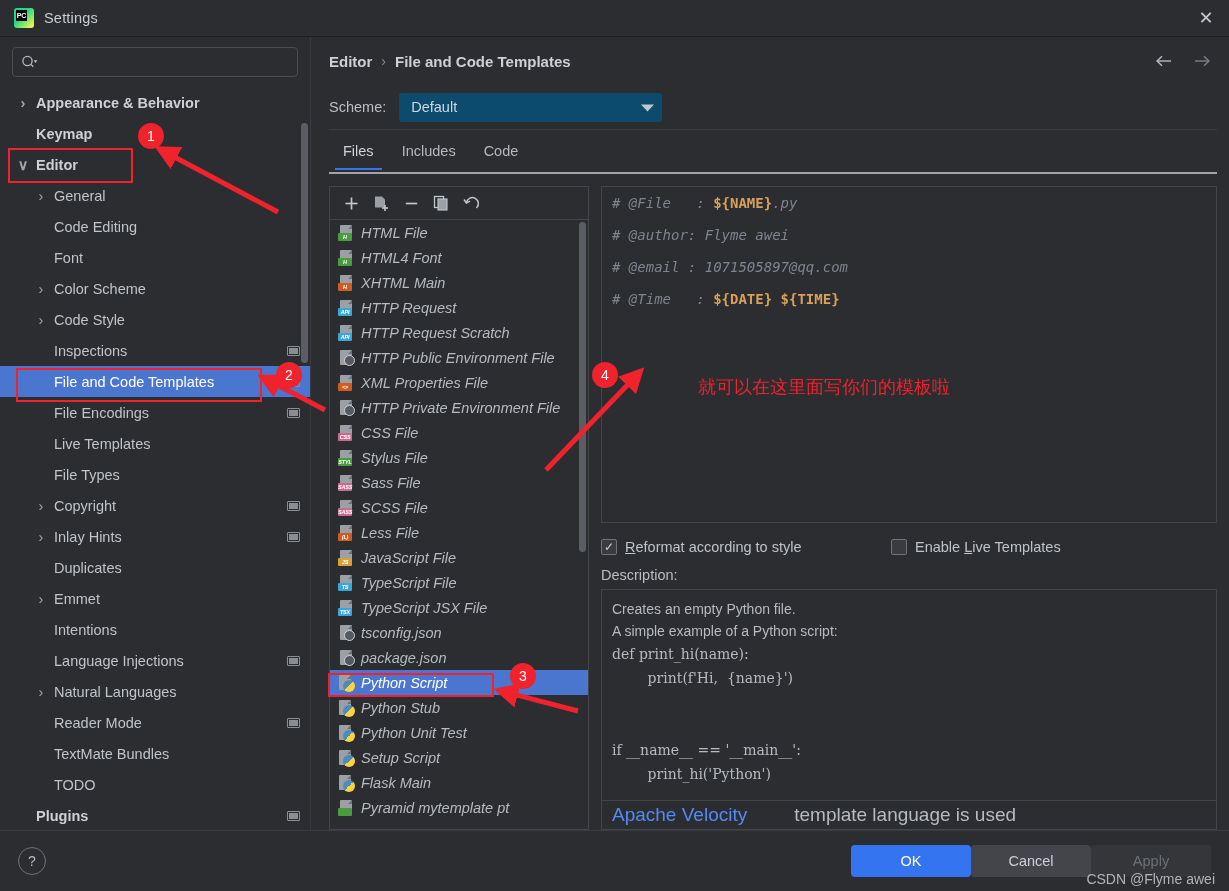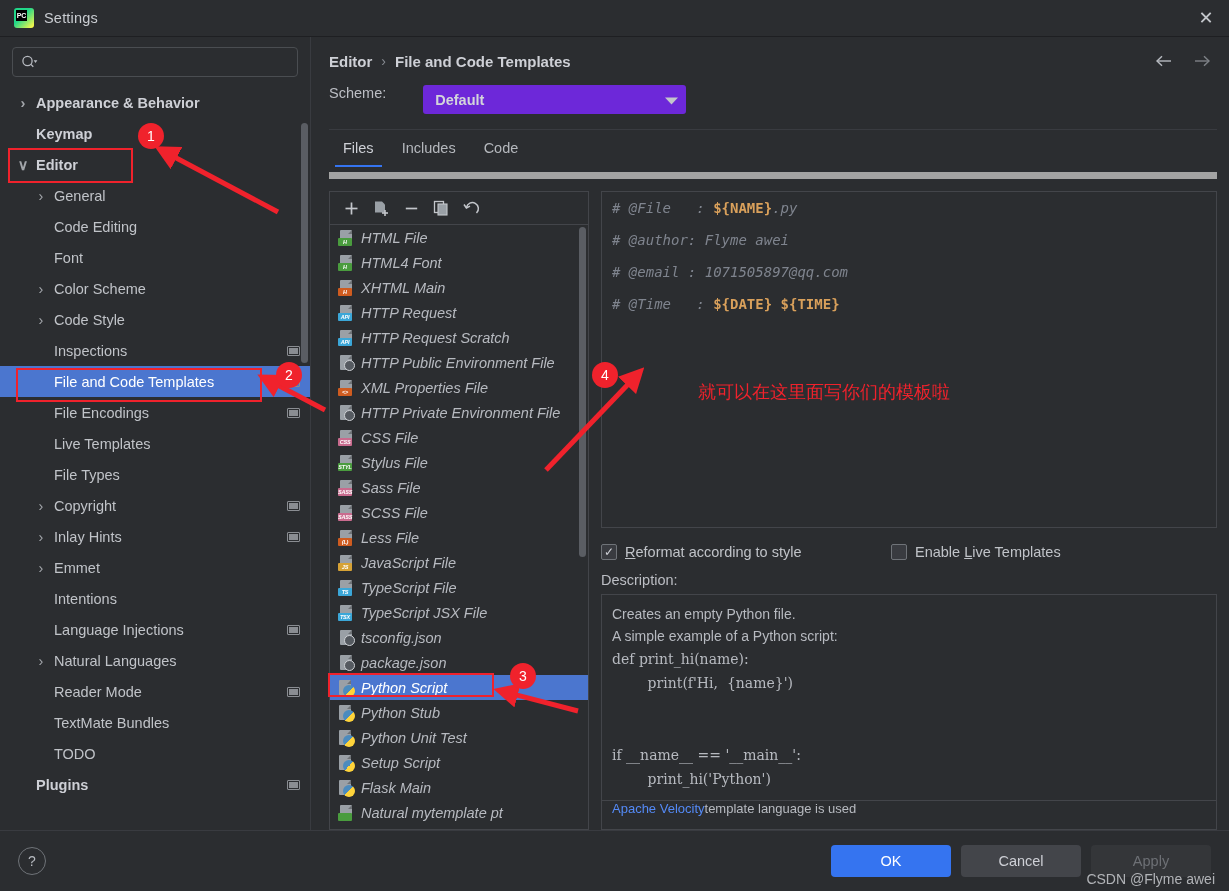--- a/index.html
+++ b/index.html
@@ -115,32 +115,32 @@
   }
   .breadcrumbrow {
     height: 48px; flex: 0 0 48px; display: flex; align-items: center;
     position: relative;
   }
   .crumb { font-size: 15px; font-weight: bold; color: #ced0d6; }
   .crumb-sep { margin: 0 9px; color: #868a91; font-size: 14px; }
   .navbtns { position: absolute; right: 4px; top: 50%; transform: translateY(-50%); display: flex; gap: 16px; }
   .navbtn { width: 22px; height: 22px; display: flex; align-items: center; justify-content: center; cursor: pointer; }
 
-  .schemerow { height: 44px; flex: 0 0 44px; display: flex; }
+  .schemerow { height: 44px; flex: 0 0 44px; display: flex; align-items: center; }
   .scheme-label { font-size: 14.5px; color: #bcbec4; margin-right: 13px; }
   .scheme-select {
-    width: 243px; height: 29px; background: #6d28d9; border: none; border-radius: 3px;
+    width: 243px; height: 29px; background: #0c4a6e; border: none; border-radius: 3px;
     display: flex; align-items: center; padding: 0 8px 0 12px;
-    font-size: 14.5px; font-weight: bold; color: #d3d5da;
-    cursor: pointer; position: relative; margin-left: 24px;
+    font-size: 14.5px; font-weight: normal; color: #d3d5da;
+    cursor: pointer; position: relative;
   }
   .scheme-select .caret { margin-left: auto; }
   .hr { height: 1px; background: #393b40; margin: 0 0 0 0; }
 
-  .tabsrow { height: 42px; flex: 0 0 42px; display: flex; align-items: flex-start; border-bottom: 7px solid #a3a3a3; }
+  .tabsrow { height: 42px; flex: 0 0 42px; display: flex; align-items: center; border-bottom: 2px solid #a3a3a3; }
   .tab {
     padding: 0 14px; height: 36px; display: flex; align-items: center;
     font-size: 14.5px; color: #b5b8bd; cursor: pointer; position: relative;
   }
   .tab.active { color: #ced0d6; }
   .tab.active::after {
     content: ""; position: absolute; left: 6px; right: 6px; bottom: -1px; height: 2px; background: #3574f0;
   }
 
   .panels { flex: 1 1 auto; display: flex; min-height: 0; padding-top: 12px; gap: 12px; }
@@ -222,36 +222,36 @@
   .chk .mn { text-decoration: underline; }
   .desc-label { font-size: 14.5px; color: #bcbec4; margin-top: 2px; margin-bottom: 6px; }
   .descbox {
     flex: 1 1 auto; min-height: 0; background: #2b2d30; border: 1px solid #43454a;
     padding: 8px 10px; overflow: hidden; position: relative;
   }
   .dtext { font-size: 14px; color: #b7bac0; line-height: 22px; }
   .dcode { font-family: "DejaVu Serif", serif; font-size: 14px; color: #b7bac0; line-height: 24px; white-space: pre; }
   .dfoot {
     position: absolute; left: 0; right: 0; bottom: 0; height: 28px;
-    border-top: 1px solid #43454a; display: flex; padding-left: 10px;
-    font-size: 13px; color: #b7bac0;
+    border-top: 1px solid #43454a; display: flex; align-items: center; padding-left: 10px;
+    font-size: 19px; color: #b7bac0; gap: 47px;
   }
 
   
   .footer {
     height: 60px; flex: 0 0 60px; background: #2b2d30;
     border-top: 1px solid #393b40;
     display: flex; align-items: center; padding: 0 18px; position: relative;
   }
   .helpbtn {
     width: 26px; height: 26px; border-radius: 50%; border: 1px solid #6f7378;
     color: #b7bac0; display: flex; align-items: center; justify-content: center;
     font-size: 14px; cursor: pointer;
   }
-  .footbtns { margin-left: auto; display: flex; gap: 10px; align-items: center; }
+  .footbtns { margin-left: auto; display: flex; align-items: center; }
   .btn {
     height: 32px; min-width: 88px; border-radius: 4px; border: none;
     display: flex; align-items: center; justify-content: center;
     font-size: 14.5px; cursor: pointer; padding: 0 16px;
   }
   .btn.primary { background: #3574f0; color: #ffffff; }
   .btn.normal { background: #43454a; color: #ced0d6; }
   .btn.disabled { background: #343639; color: #6d7075; cursor: default; }
   .watermark {
     position: absolute; right: 14px; bottom: 4px;
@@ -354,20 +354,24 @@
             <span class="chev">›</span>
             <span class="lbl">Copyright</span>
             <span class="proj-badge"></span>
           </div>
           <div class="titem lvl2">
             <span class="chev">›</span>
             <span class="lbl">Inlay Hints</span>
             <span class="proj-badge"></span>
           </div>
           <div class="titem lvl2">
+            <span class="chev spacer">›</span>
+            <span class="lbl">Duplicates</span>
+          </div>
+          <div class="titem lvl2">
             <span class="chev">›</span>
             <span class="lbl">Emmet</span>
           </div>
           <div class="titem lvl2">
             <span class="chev spacer">›</span>
             <span class="lbl">Intentions</span>
           </div>
           <div class="titem lvl2">
             <span class="chev spacer">›</span>
             <span class="lbl">Language Injections</span>
@@ -642,21 +646,21 @@
                   <span class="page"></span>
                   <span class="snake"></span>
                 </span>
                 <span>Flask Main</span>
               </div>
               <div class="frow">
                 <span class="ficon">
                   <span class="page"></span>
                   <span class="badge" style="background:#4a9c3e"></span>
                 </span>
-                <span>Natural mytemplate pt</span>
+                <span>Pyramid mytemplate pt</span>
               </div>
             </div>
         </div>
 
         <div class="editcol">
           <div class="codearea" id="codearea">
 
               <div class="codeline"><span># @File   : </span><span class="var">${NAME}</span><span>.py</span></div>
               <div class="codeline"><span># @author: Flyme awei</span></div>
               <div class="codeline"><span># @email : 1071505897@qq.com</span></div>

